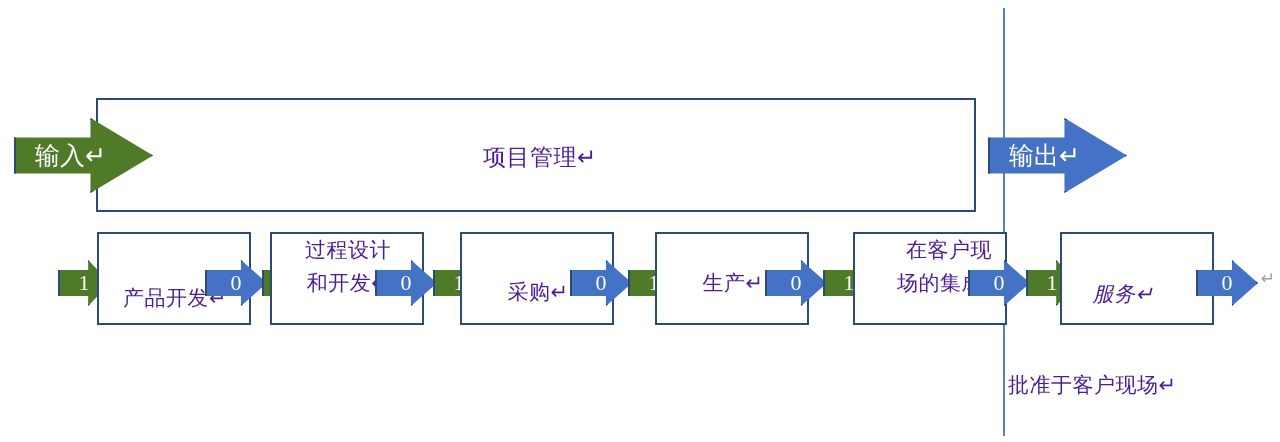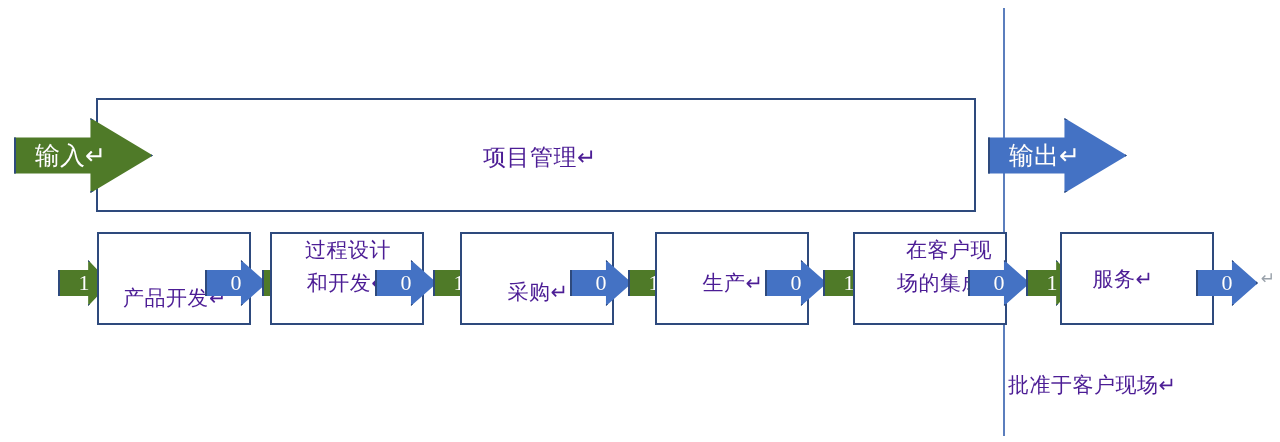--- a/index.html
+++ b/index.html
@@ -142,21 +142,21 @@
 场的集成↵</div>
 
   <div class="arrow arrow-blue" style="left:968px;top:260px;width:62px;height:46px;">
     <span class="num">0</span>
   </div>
   <div class="arrow arrow-green" style="left:1026px;top:260px;width:52px;height:46px;">
     <span class="num">1</span>
   </div>
 
   <div class="box" style="left:1060px;top:232px;width:154px;height:93px;"></div>
-  <div class="label" style="left:1048px;top:263px;width:150px;">服务↵</div>
+  <div class="label" style="left:1048px;top:278px;width:150px;font-style:italic;">服务↵</div>
 
   <div class="arrow arrow-blue" style="left:1196px;top:260px;width:62px;height:46px;">
     <span class="num">0</span>
   </div>
   <div class="label" style="left:1258px;top:266px;width:20px;color:#9aa2ab;font-size:17px;">↵</div>
 
   <div class="label" style="left:1008px;top:336px;width:210px;text-align:left;margin-top:33px;">批准于客户现场↵</div>
 
 </div>
 

